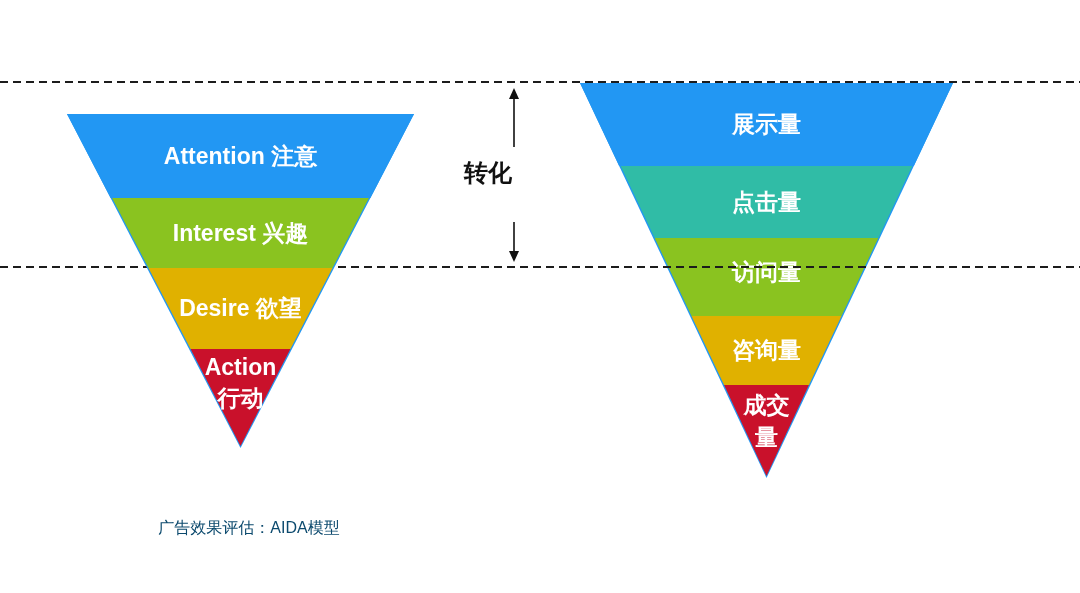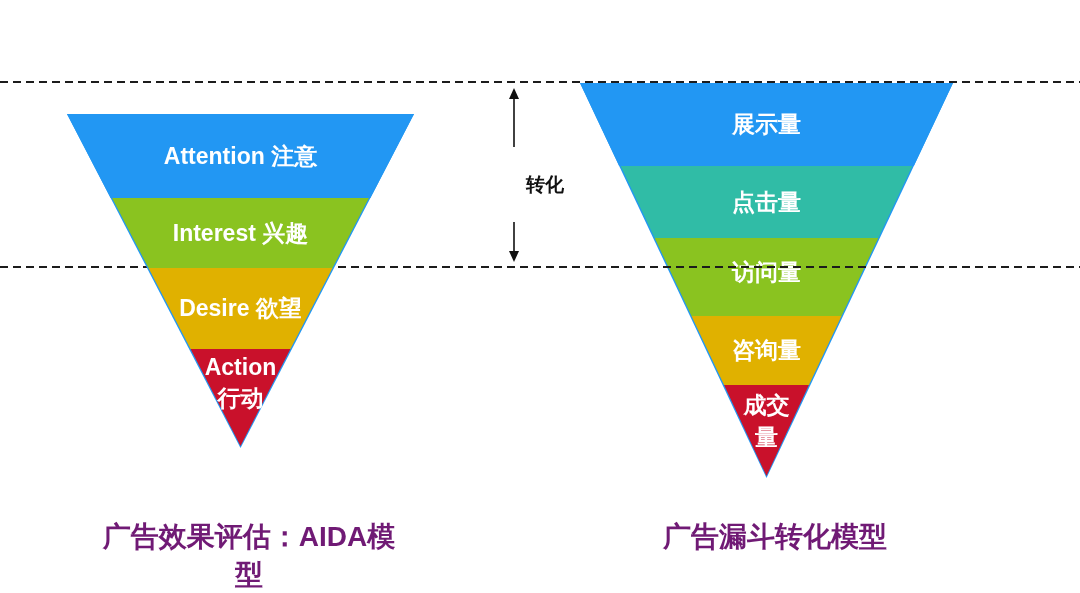--- a/index.html
+++ b/index.html
@@ -42,37 +42,37 @@
     position: absolute;
     left: 499px;
     top: 88px;
     width: 30px;
     height: 174px;
     z-index: 4;
   }
   .stage-label {
     position: absolute;
     left: 464px;
-    top: 170px;
+    top: 158px;
     width: 100px;
-    text-align: right;
-    font-size: 19px;
+    text-align: left;
+    font-size: 24px;
     font-weight: 700;
     line-height: 30px;
     color: #111111;
     z-index: 4;
   }
   .caption {
     position: absolute;
     top: 518px;
     width: 320px;
     text-align: center;
-    font-size: 28px;
-    font-weight: 700;
-    color: #701a75;
+    font-size: 16px;
+    font-weight: 400;
+    color: #0c4a6e;
     z-index: 4;
   }
   .caption.left { left: 89px; }
   .caption.right { left: 615px; }
 </style>
 </head>
 <body>
 
 <div class="canvas">
 
@@ -112,15 +112,14 @@
     <line x1="15" y1="9" x2="15" y2="59" stroke="#111111" stroke-width="1.6"></line>
     <line x1="15" y1="134" x2="15" y2="165" stroke="#111111" stroke-width="1.6"></line>
     <polygon points="15,174 10,163 20,163" fill="#111111"></polygon>
   </svg>
 
   <div class="stage-label">
     <div>转化</div>
   </div>
 
   <div class="caption left">广告效果评估：AIDA模型</div>
-  <div class="caption right">广告漏斗转化模型</div>
 
 </div>
 
 </body></html>

